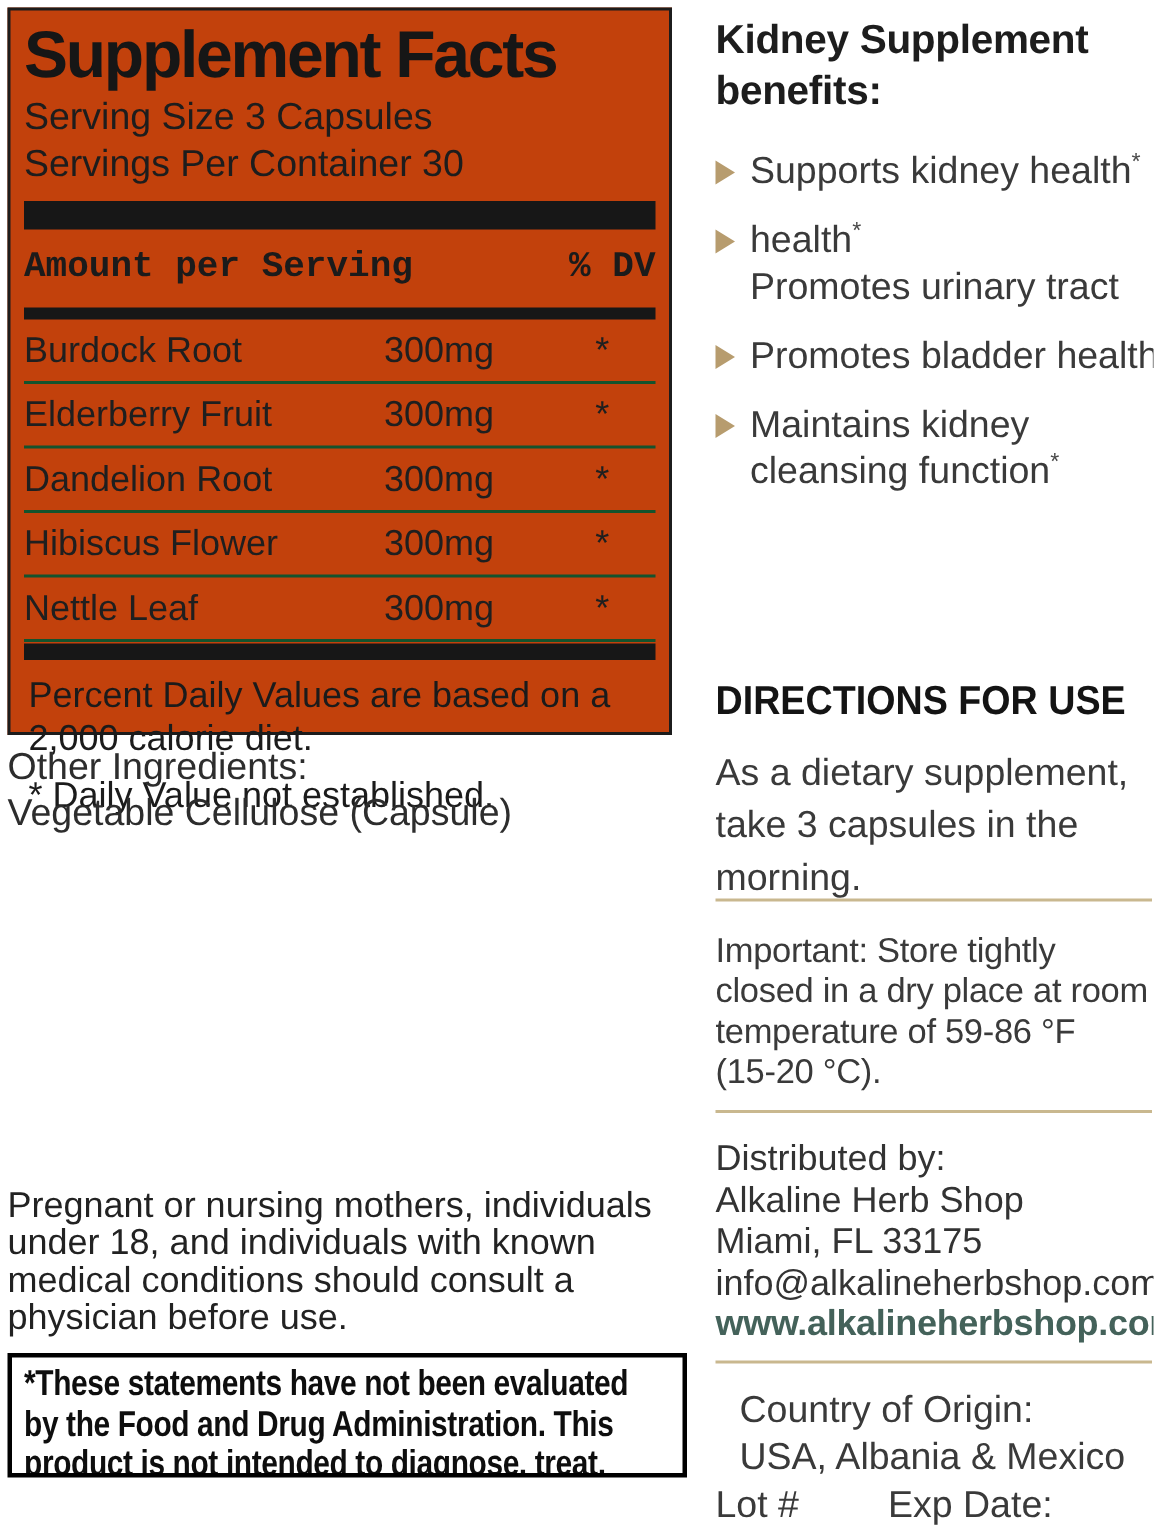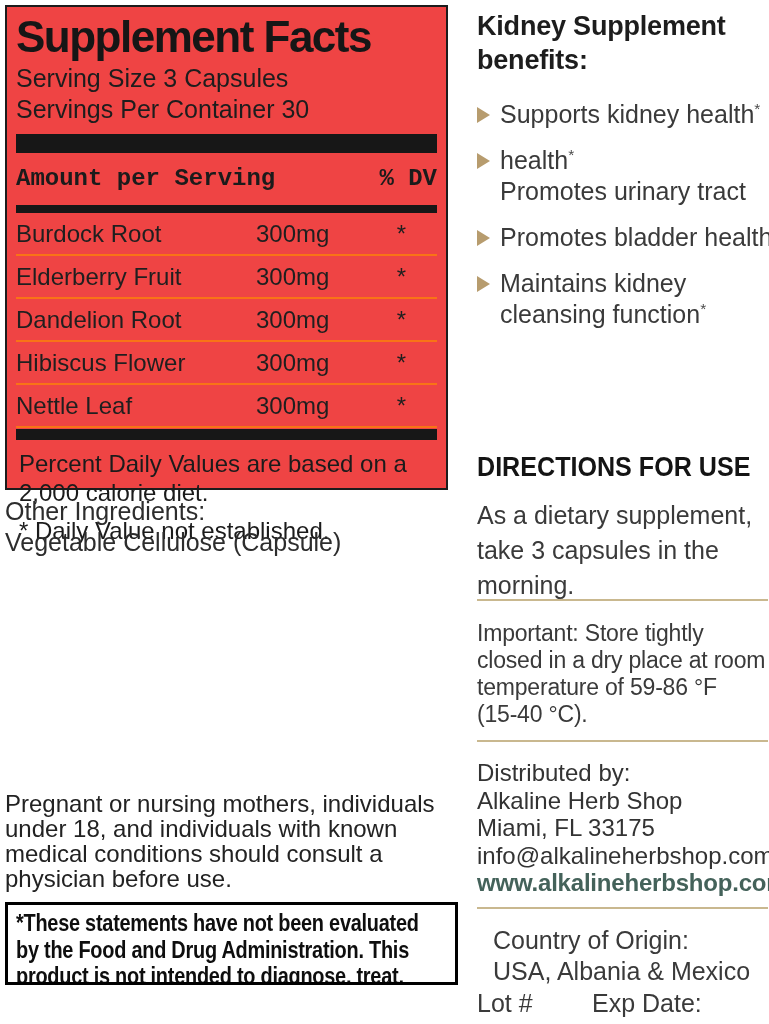--- a/index.html
+++ b/index.html
@@ -2,30 +2,30 @@
 <html><head>
 <meta charset="utf-8">
 <style>
   * { margin:0; padding:0; box-sizing:border-box; }
   html,body { width:769px; height:1024px; background:#ffffff; overflow:hidden;
               font-family:"Liberation Sans", sans-serif; color:#1b1b1b; }
   #stage { position:relative; width:769px; height:1024px; background:#fff; }
 
   
   #sf-box { position:absolute; left:5px; top:5px; width:443px; height:485px;
-            border:2px solid #1c1c1c; padding:4px 9px 0 9px; background:#ef4444; }
+            border:2px solid #1c1c1c; padding:4px 9px 0 9px; background:#c2410c; }
   .sf-title { font-size:44px; font-weight:bold; letter-spacing:-1.5px; line-height:1.18;
               color:#161616; white-space:nowrap; }
   .serving-line { font-size:25px; line-height:31px; color:#1d1d1d; }
   .bar-thick  { height:19px; background:#171717; margin-top:9px; }
   .tbl-header { display:flex; justify-content:space-between; align-items:baseline;
                 font-weight:bold; font-size:24px; padding:12px 0 13px 0;font-family:Liberation Mono, monospace; }
   .bar-med    { height:8px; background:#171717; }
   .ing-row { display:flex; align-items:baseline; font-size:24px; padding:7px 0 6px 0;
-             border-bottom:2px solid #f97316; color:#1f1f1f; }
+             border-bottom:2px solid #14532d; color:#1f1f1f; }
   .ing-row:last-of-type { border-bottom:none; }
   .ing-name { width:240px; }
   .ing-amt  { width:110px; }
   .ing-dv   { flex:1; text-align:center; }
   .bar-thick2 { height:11px; background:#171717; margin-top:1px; }
   .fn1 { font-size:24px; line-height:29px; padding:9px 0 3px 3px; }
   .fn2 { font-size:24px; line-height:28px; padding:7px 0 0 3px; }
 
   
   #other-ing { position:absolute; left:5px; top:496px; font-size:25px; line-height:31px; color:#2d2d2d; }
@@ -189,21 +189,21 @@
           <div>morning.</div>
         </div>
     </div>
 
     <div class="divider" id="div1"></div>
 
     <div id="storage" class="rc-text">
         <div>Important: Store tightly</div>
         <div>closed in a dry place at room</div>
         <div>temperature of 59-86 °F</div>
-        <div>(15-40 °C).</div>
+        <div>(15-20 °C).</div>
       </div>
 
     <div class="divider" id="div2"></div>
 
     <div id="distributor">
       <div>
           <div>Distributed by:</div>
           <div>Alkaline Herb Shop</div>
           <div>Miami, FL 33175</div>
           <div>info@alkalineherbshop.com</div>

